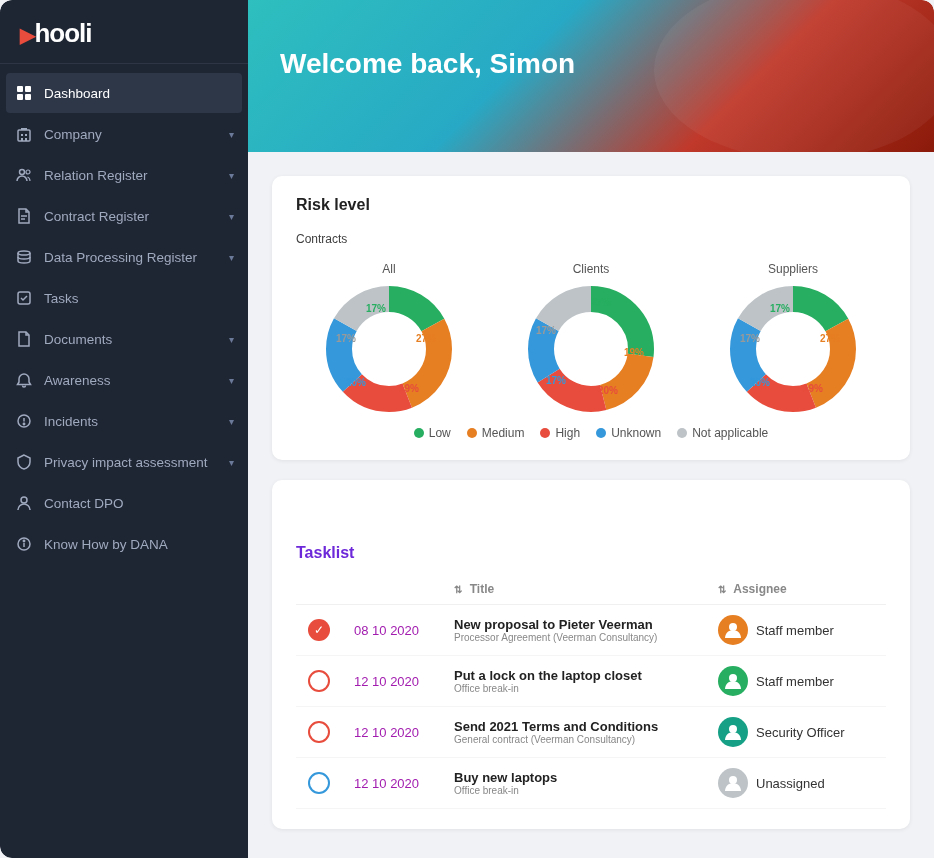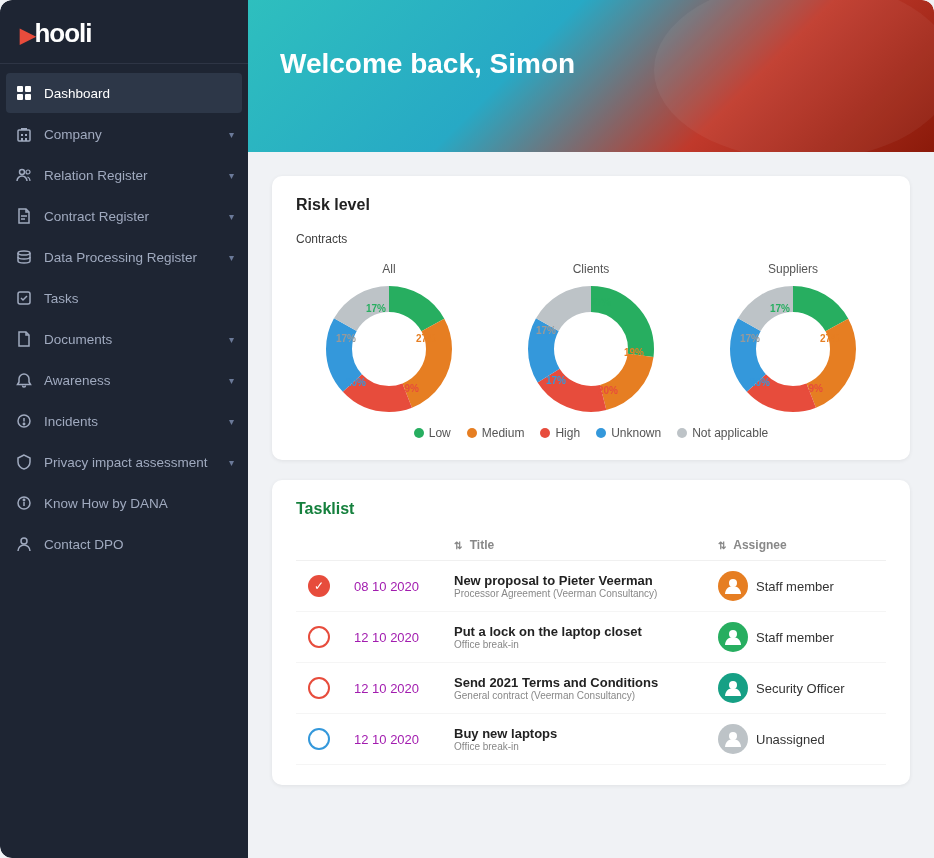--- a/index.html
+++ b/index.html
@@ -97,21 +97,21 @@
     .chart-container { display: flex; flex-direction: column; align-items: center; gap: 8px; }
     .chart-label-top { font-size: 12px; color: #555; font-weight: 500; }
     .pie-wrapper { position: relative; width: 130px; height: 130px; }
 
     
     .legend { display: flex; gap: 16px; justify-content: center; margin-top: 12px; flex-wrap: wrap; }
     .legend-item { display: flex; align-items: center; gap: 5px; font-size: 12px; color: #555; }
     .legend-dot { width: 10px; height: 10px; border-radius: 50%; }
 
     
-    .tasklist-title { font-size: 16px; font-weight: 700; color: #15803d; margin-bottom: 12px; }
+    .tasklist-title { font-size: 16px; font-weight: 700; color: #6d28d9; margin-bottom: 12px; margin-top: 44px; }
     .task-table { width: 100%; border-collapse: collapse; }
     .task-table th {
       text-align: left;
       padding: 8px 12px;
       font-size: 12px;
       color: #888;
       font-weight: 600;
       border-bottom: 1px solid #f0f0f0;
     }
     .task-table th .sort-icon { margin-right: 4px; font-size: 10px; }
@@ -256,36 +256,36 @@
             <path d="M8 1L2 4v4c0 3.3 2.5 6.4 6 7 3.5-.6 6-3.7 6-7V4L8 1z"></path>
           </svg>
       </span>
       <span class="nav-label">Privacy impact assessment</span>
       <span class="chevron">▾</span>
     </div>
 
     <div class="nav-item">
       <span class="nav-icon">
         <svg width="16" height="16" viewBox="0 0 16 16" fill="none" stroke="currentColor" stroke-width="1.5">
+            <circle cx="8" cy="5" r="3"></circle>
+            <path d="M2 15c0-3.3 2.7-6 6-6s6 2.7 6 6"></path>
+          </svg>
+      </span>
+      <span class="nav-label">Contact DPO</span>
+    </div>
+
+    <div class="nav-item">
+      <span class="nav-icon">
+        <svg width="16" height="16" viewBox="0 0 16 16" fill="none" stroke="currentColor" stroke-width="1.5">
             <circle cx="8" cy="8" r="6"></circle>
             <line x1="8" y1="7" x2="8" y2="11"></line>
             <circle cx="8" cy="5" r="0.7" fill="currentColor"></circle>
           </svg>
       </span>
       <span class="nav-label">Know How by DANA</span>
-    </div>
-
-    <div class="nav-item">
-      <span class="nav-icon">
-        <svg width="16" height="16" viewBox="0 0 16 16" fill="none" stroke="currentColor" stroke-width="1.5">
-            <circle cx="8" cy="5" r="3"></circle>
-            <path d="M2 15c0-3.3 2.7-6 6-6s6 2.7 6 6"></path>
-          </svg>
-      </span>
-      <span class="nav-label">Contact DPO</span>
     </div>
   </nav>
 </aside>
 
 <main class="main">
 
   <div class="header-banner">
     <h1 class="welcome-text">Welcome back, Simon</h1>
   </div>
 

